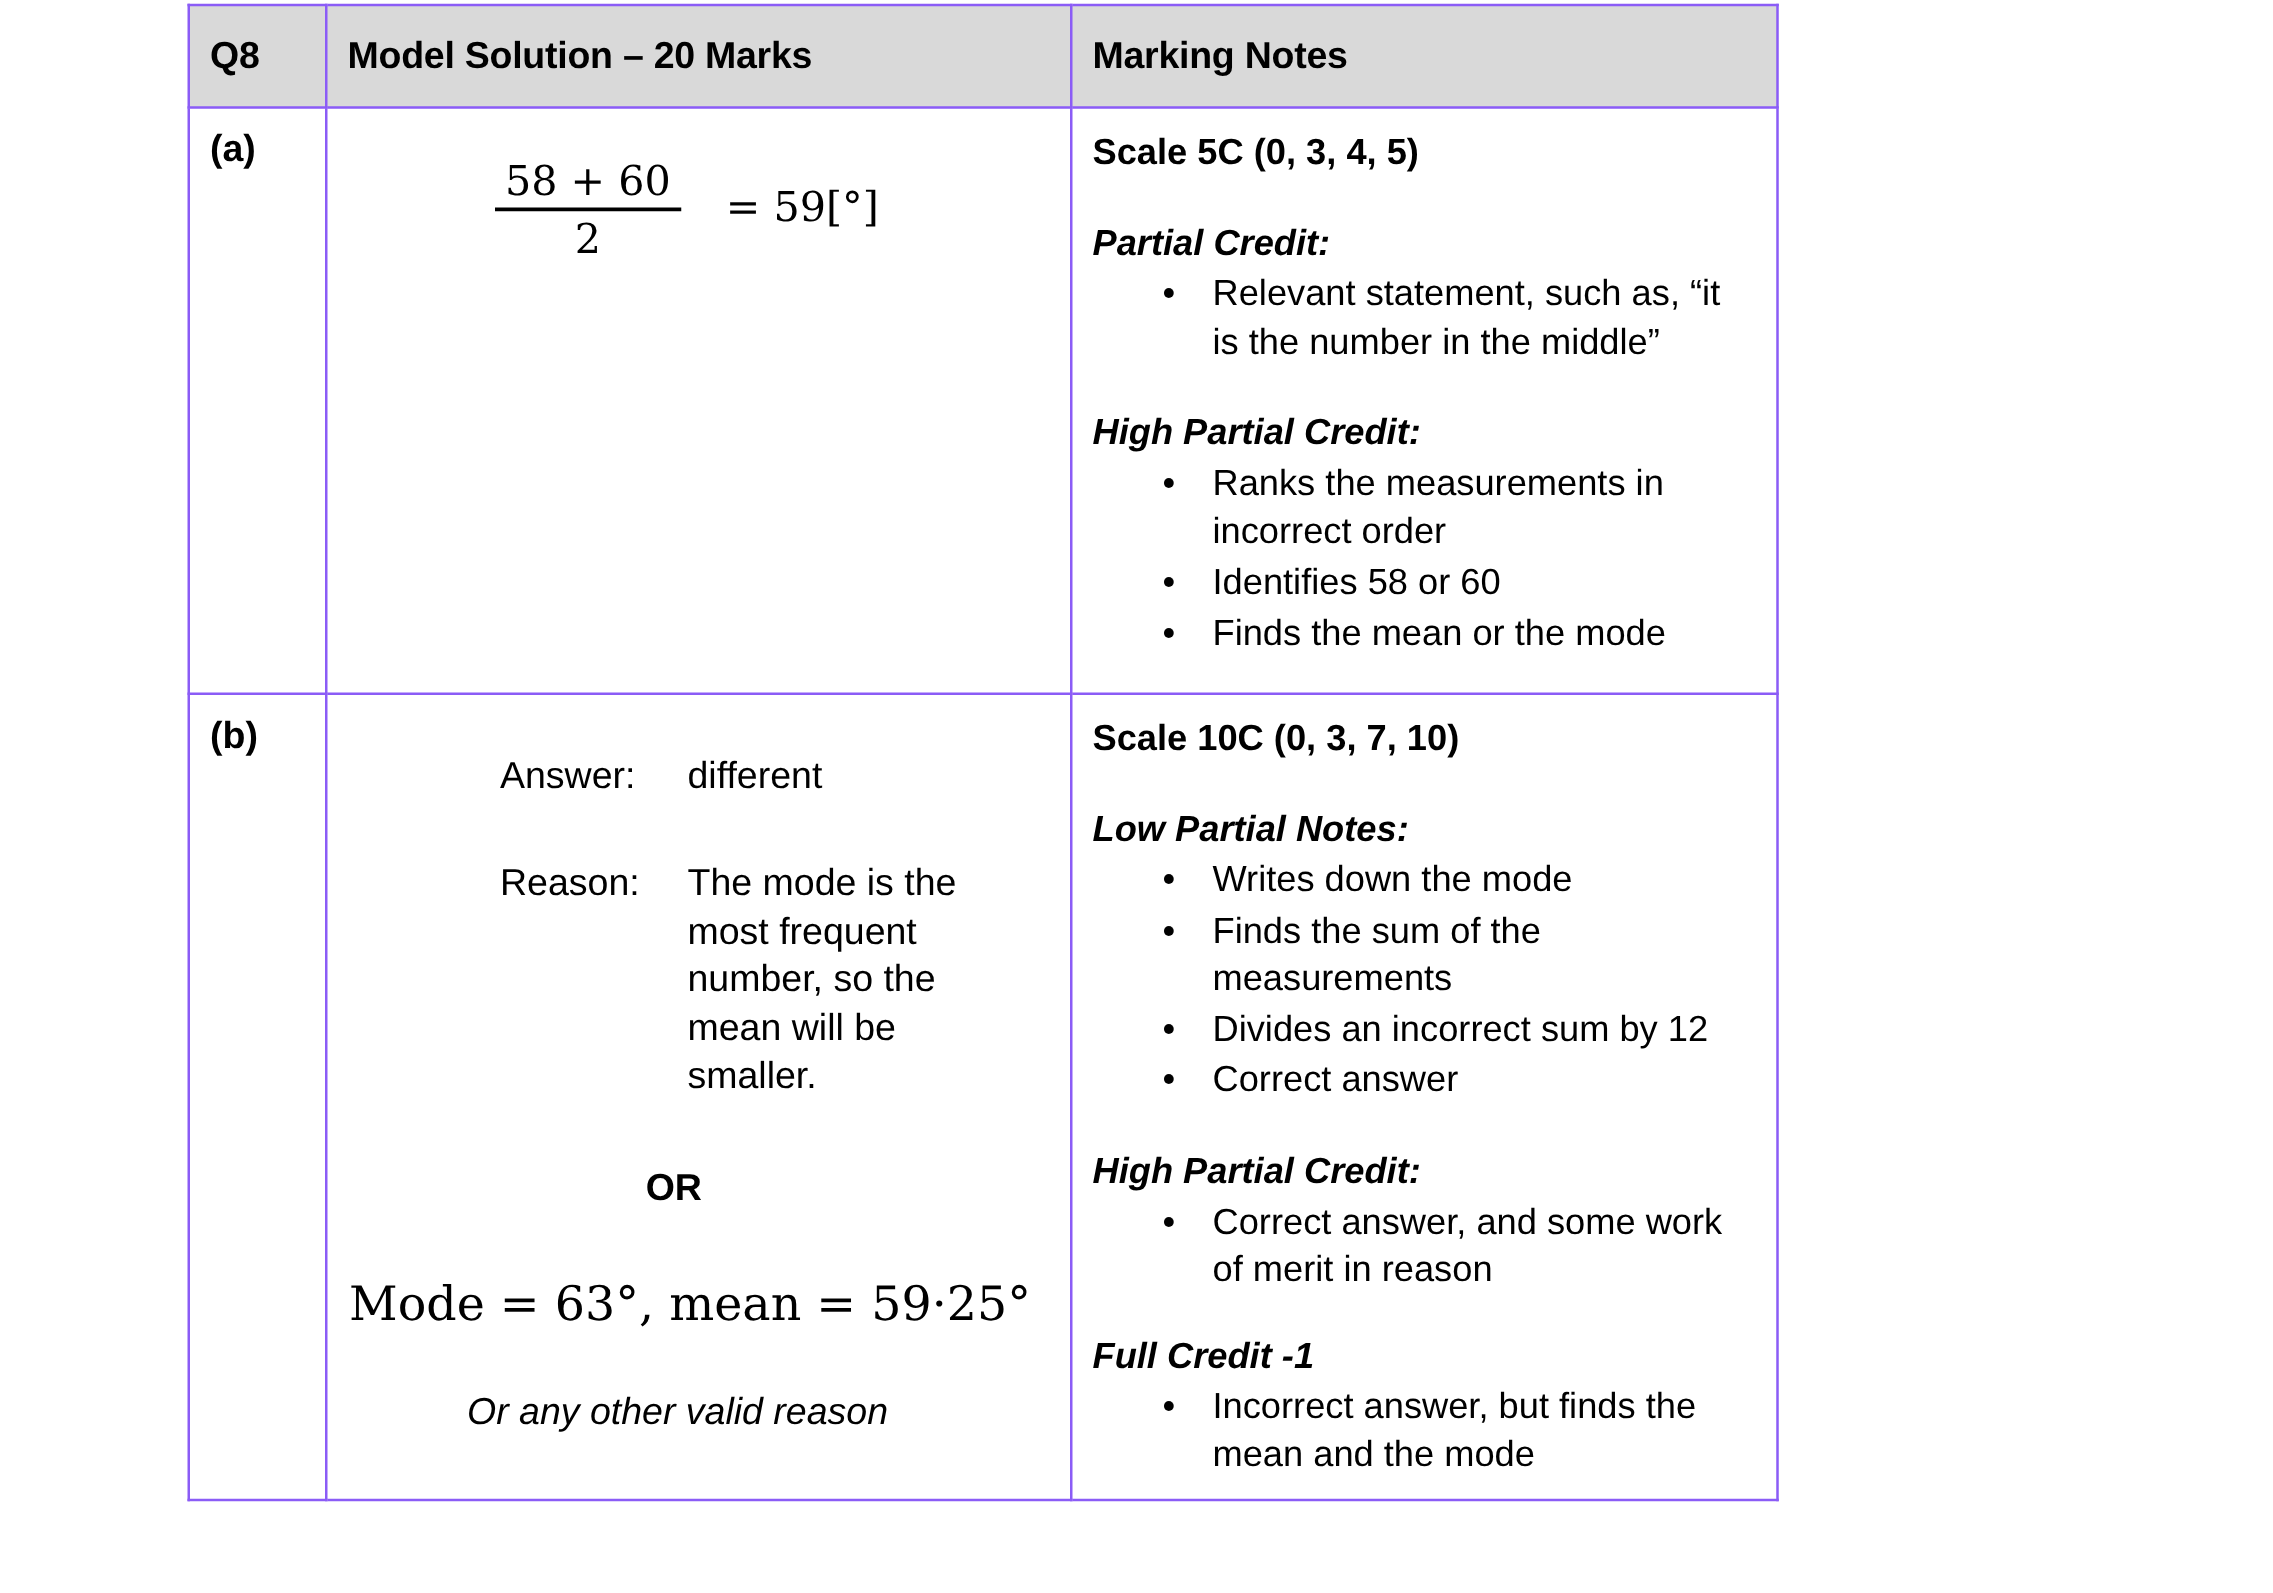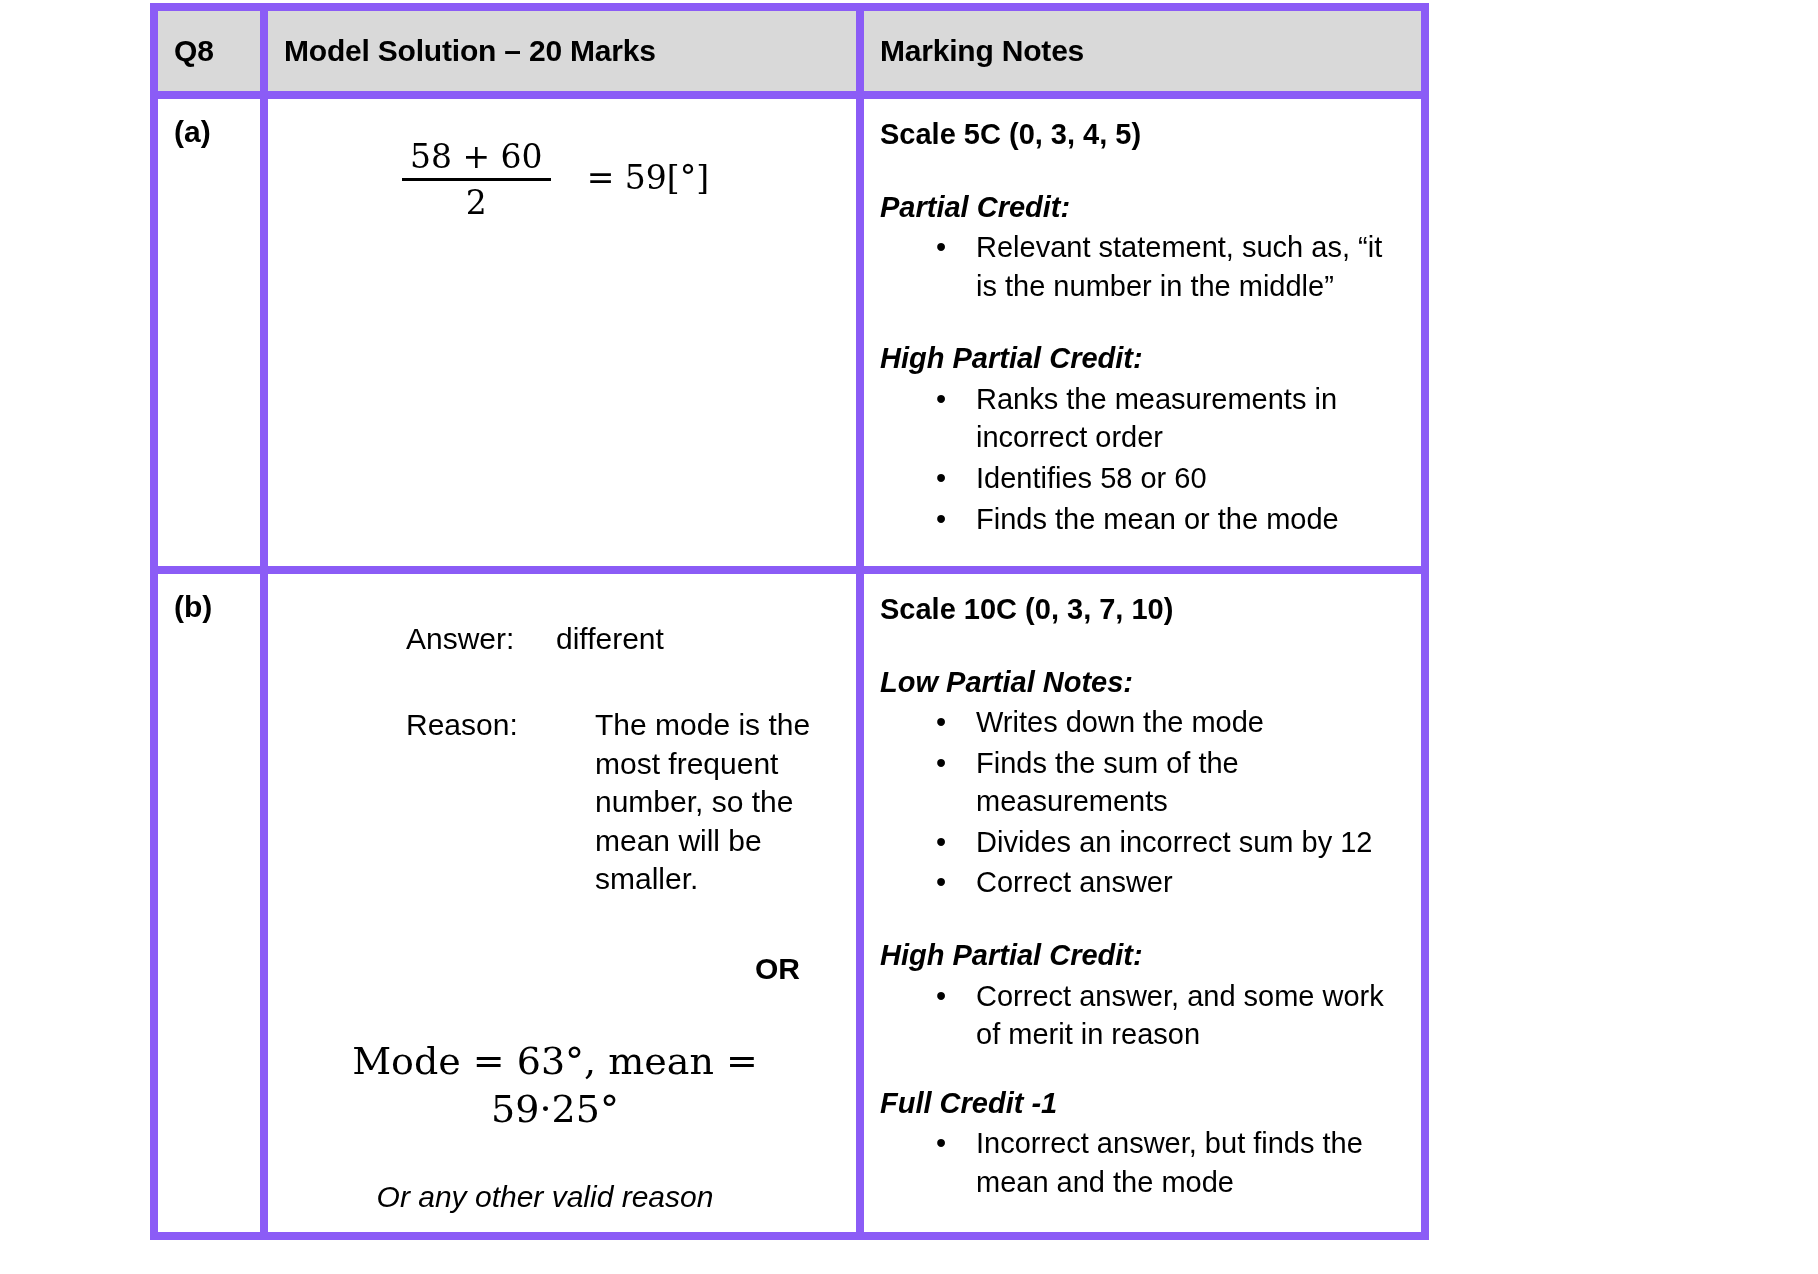--- a/index.html
+++ b/index.html
@@ -1,19 +1,19 @@
 <!DOCTYPE html>
 <html><head>
 <meta charset="utf-8">
 <style>
   html,body{margin:0;padding:0;background:#fff;}
   body{width:1818px;height:1274px;font-family:"Liberation Sans",sans-serif;color:#000;}
   .page{position:relative;width:1818px;height:1274px;box-sizing:border-box;}
   table.scheme{position:absolute;left:150px;top:3px;width:1271px;border-collapse:collapse;table-layout:fixed;}
-  table.scheme td,table.scheme th{border:8px solid #8b5cf6;vertical-align:top;padding:16px;}
+  table.scheme td,table.scheme th{border:2px solid #8b5cf6;vertical-align:top;padding:16px;}
   col.c-part{width:110px;}
   col.c-sol{width:596px;}
   col.c-notes{width:565px;}
   thead th{background:#d9d9d9;font-weight:bold;font-size:30px;text-align:left;height:48px;line-height:48px;padding:0 12px 0 14px;letter-spacing:-0.2px;}
   td.part{font-weight:bold;font-size:30px;padding:10px 0 0 14px;}
   td.sol{padding:0;position:relative;}
   td.notes{padding:12px 10px 14px 14px;font-size:29px;line-height:1.33;}
   .row-a td.sol{height:435px;}
   .row-b td.sol{height:597px;}
   
@@ -21,24 +21,24 @@
   .frac{display:inline-flex;flex-direction:column;align-items:center;margin-right:12px;}
   .frac .num{padding:0 8px 2px 8px;font-size:33px;}
   .frac .bar{width:100%;height:3px;background:#000;}
   .frac .den{padding:2px 8px 0 8px;font-size:33px;}
   .eqrest{font-size:33px;padding-bottom:4px;}
   
   .sol-b{padding:30px 0 0 0;font-size:30px;line-height:1.28;}
   .ansline{display:flex;padding-left:122px;}
   .ansline .lbl{width:150px;flex:0 0 150px;}
   .ansline .val{flex:1;}
-  .reasonline{display:flex;padding-left:122px;margin-top:48px;gap:39px;}
+  .reasonline{display:flex;padding-left:122px;margin-top:48px;}
   .reasonline .lbl{width:150px;flex:0 0 150px;}
   .reasonline .val{flex:1;padding-right:24px;}
-  .or{text-align:right;font-weight:bold;font-size:30px;margin-top:52px;padding-right:40px;}
+  .or{text-align:center;font-weight:bold;font-size:30px;margin-top:52px;padding-right:40px;}
   .modeline{text-align:center;font-size:38px;margin-top:48px;font-family:"DejaVu Serif",serif;padding-right:14px;}
   .validreason{text-align:center;font-style:italic;font-size:30px;margin-top:44px;padding-right:34px;}
   
   .scale{font-weight:bold;margin:0 0 0 0;}
   .credit{font-style:italic;font-weight:bold;margin-top:34px;}
   .credit.tight{margin-top:30px;}
   ul.bl{list-style:none;margin:2px 0 0 0;padding:0;}
   ul.bl li{position:relative;padding-left:96px;margin-top:2px;}
   ul.bl li .dot{position:absolute;left:56px;top:0;}
 </style>

